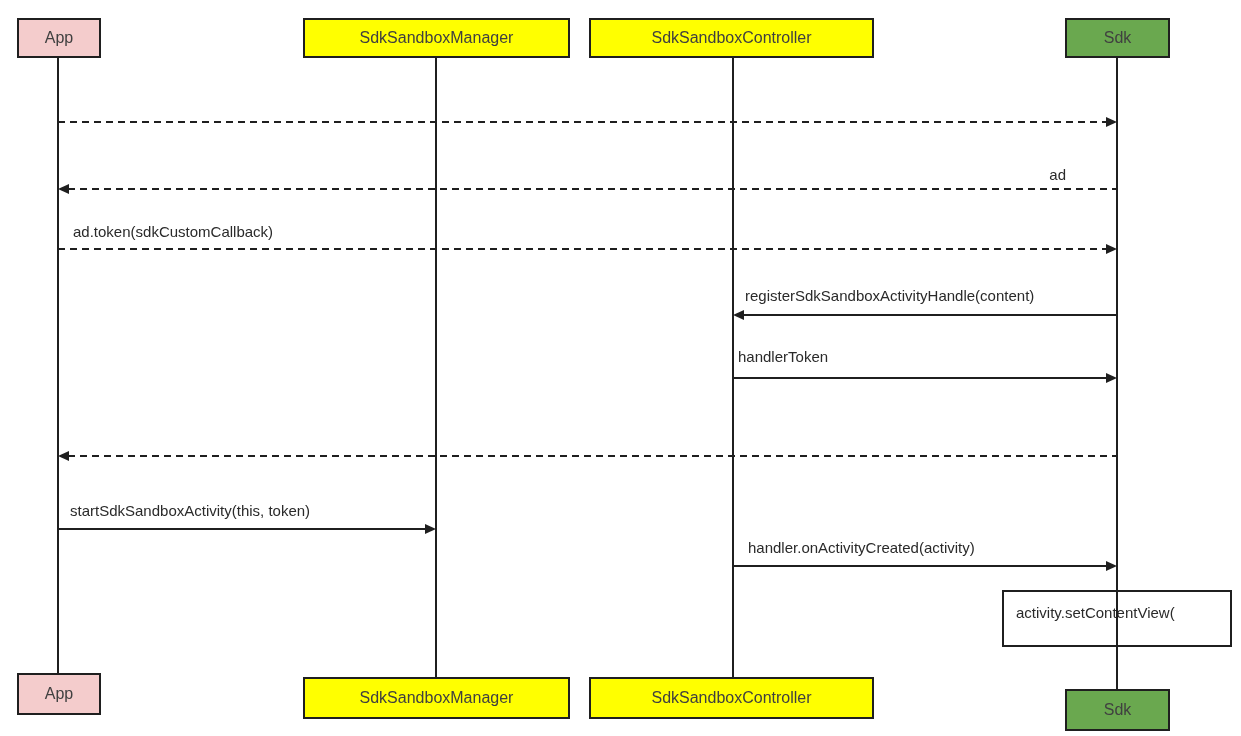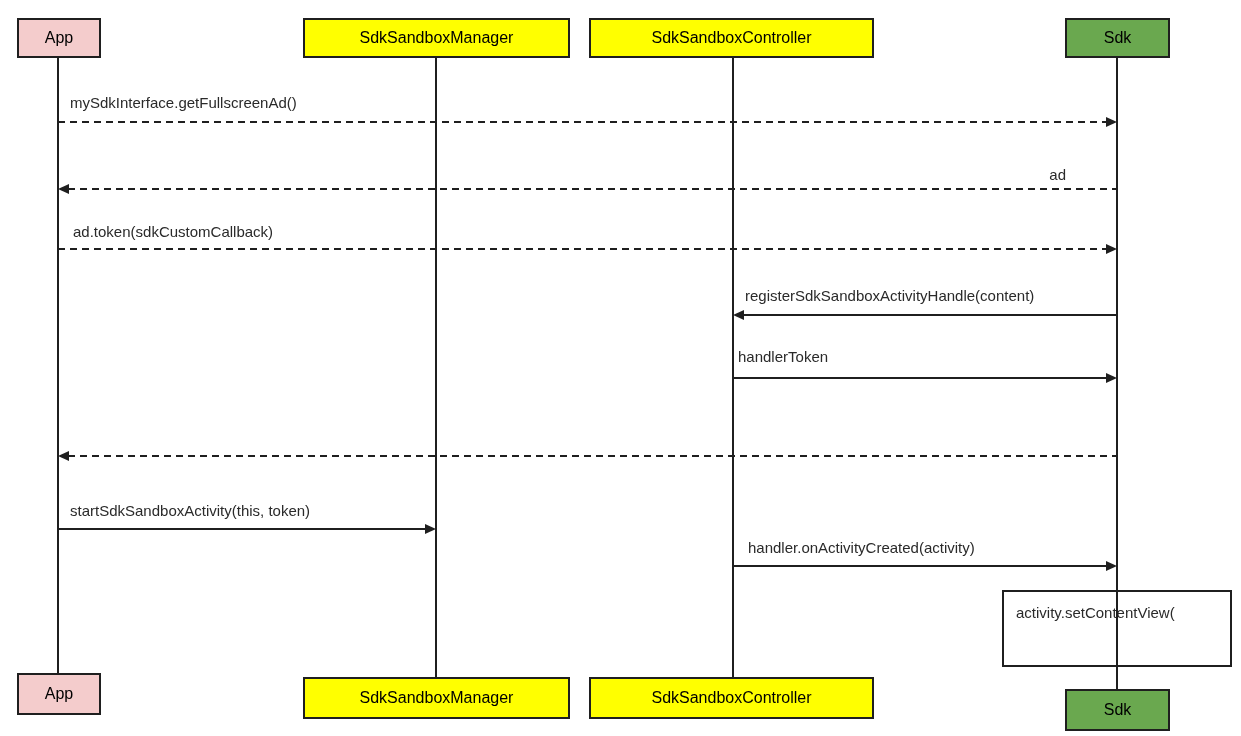--- a/index.html
+++ b/index.html
@@ -3,39 +3,39 @@
 <meta charset="utf-8">
 <style>
   html,body{margin:0;padding:0;background:#ffffff;}
   .stage{
     position:relative;width:1241px;height:736px;background:#ffffff;
     font-family:"Liberation Sans",sans-serif;overflow:hidden;
   }
   .actor{
     position:absolute;height:40px;box-sizing:border-box;
     border:2px solid #1f1f1f;display:flex;align-items:center;justify-content:center;
-    font-size:16px;color:#000000;z-index:4;
+    font-size:16px;color:#404040;z-index:4;
   }
   .lifeline{
     position:absolute;width:2px;background:#1f1f1f;z-index:3;
   }
   .msg-label{
     position:absolute;font-size:15px;color:#2a2a2a;white-space:nowrap;z-index:5;
   }
   .msg-line{position:absolute;height:2px;z-index:2;}
   .msg-line.solid{background:#1f1f1f;}
   .msg-line.dashed{
     background:repeating-linear-gradient(90deg,#1f1f1f 0 7px,transparent 7px 12px);
   }
   .arrow{position:absolute;width:0;height:0;z-index:5;
     border-top:5px solid transparent;border-bottom:5px solid transparent;}
   .arrow.right{border-left:11px solid #1f1f1f;}
   .arrow.left{border-right:11px solid #1f1f1f;}
   .note{
-    position:absolute;left:1002px;top:590px;width:230px;height:77px;box-sizing:border-box;
+    position:absolute;left:1002px;top:590px;width:230px;height:57px;box-sizing:border-box;
     background:#ffffff;border:2px solid #1f1f1f;padding:8px 12px;
     font-size:15px;line-height:25px;color:#2a2a2a;z-index:2;
   }
 </style>
 </head>
 <body>
 
 <div class="stage">
 
   <div class="lifeline" style="left:57px;top:58px;height:615px"></div>
@@ -46,21 +46,20 @@
   <div class="actor" style="left: 17px; top: 18px; width: 84px; background: rgb(244, 204, 204);">App</div>
   <div class="actor" style="left: 303px; top: 18px; width: 267px; background: rgb(255, 255, 0);">SdkSandboxManager</div>
   <div class="actor" style="left: 589px; top: 18px; width: 285px; background: rgb(255, 255, 0);">SdkSandboxController</div>
   <div class="actor" style="left: 1065px; top: 18px; width: 105px; background: rgb(106, 168, 79);">Sdk</div>
 
   <div class="actor" style="left: 17px; top: 673px; width: 84px; height: 42px; background: rgb(244, 204, 204);">App</div>
   <div class="actor" style="left: 303px; top: 677px; width: 267px; height: 42px; background: rgb(255, 255, 0);">SdkSandboxManager</div>
   <div class="actor" style="left: 589px; top: 677px; width: 285px; height: 42px; background: rgb(255, 255, 0);">SdkSandboxController</div>
   <div class="actor" style="left: 1065px; top: 689px; width: 105px; height: 42px; background: rgb(106, 168, 79);">Sdk</div>
 
-  <div class="msg-label" style="left:70px;top:94px">mySdkInterface.getFullscreenAd()</div>
   <div class="msg-line dashed" style="left:58px;top:121px;width:1049px"></div>
   <div class="arrow right" style="left:1106px;top:117px"></div>
 
   <div class="msg-label" style="right:175px;top:166px">ad</div>
   <div class="msg-line dashed" style="left:68px;top:188px;width:1049px"></div>
   <div class="arrow left" style="left:58px;top:184px"></div>
 
   <div class="msg-label" style="left:73px;top:223px">ad.token(sdkCustomCallback)</div>
   <div class="msg-line dashed" style="left:58px;top:248px;width:1049px"></div>
   <div class="arrow right" style="left:1106px;top:244px"></div>

